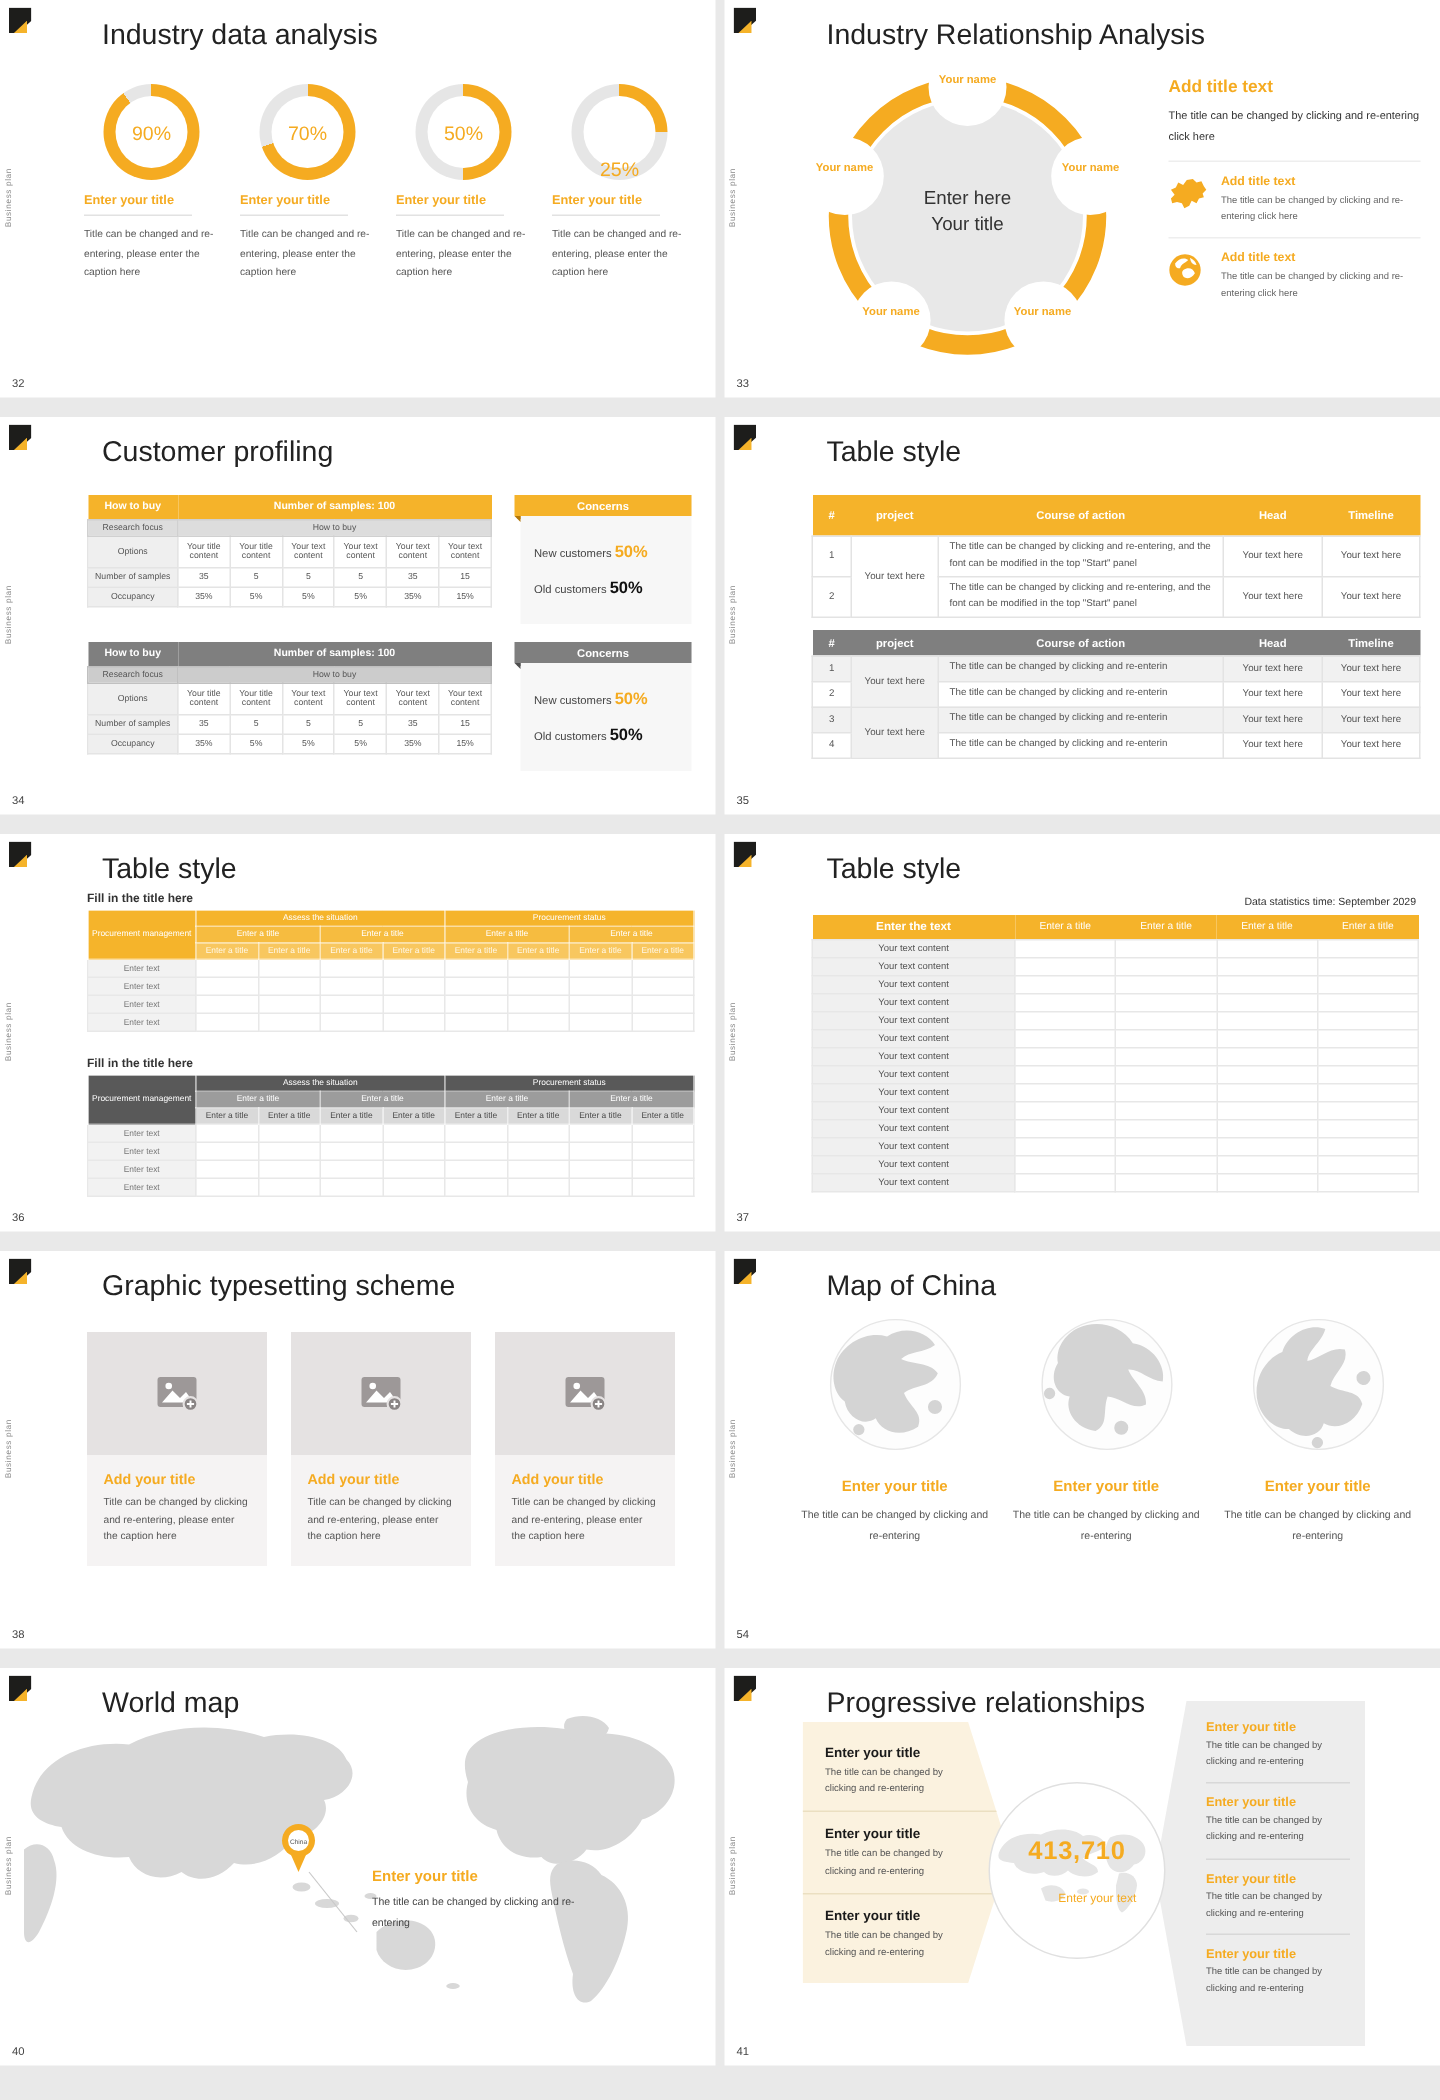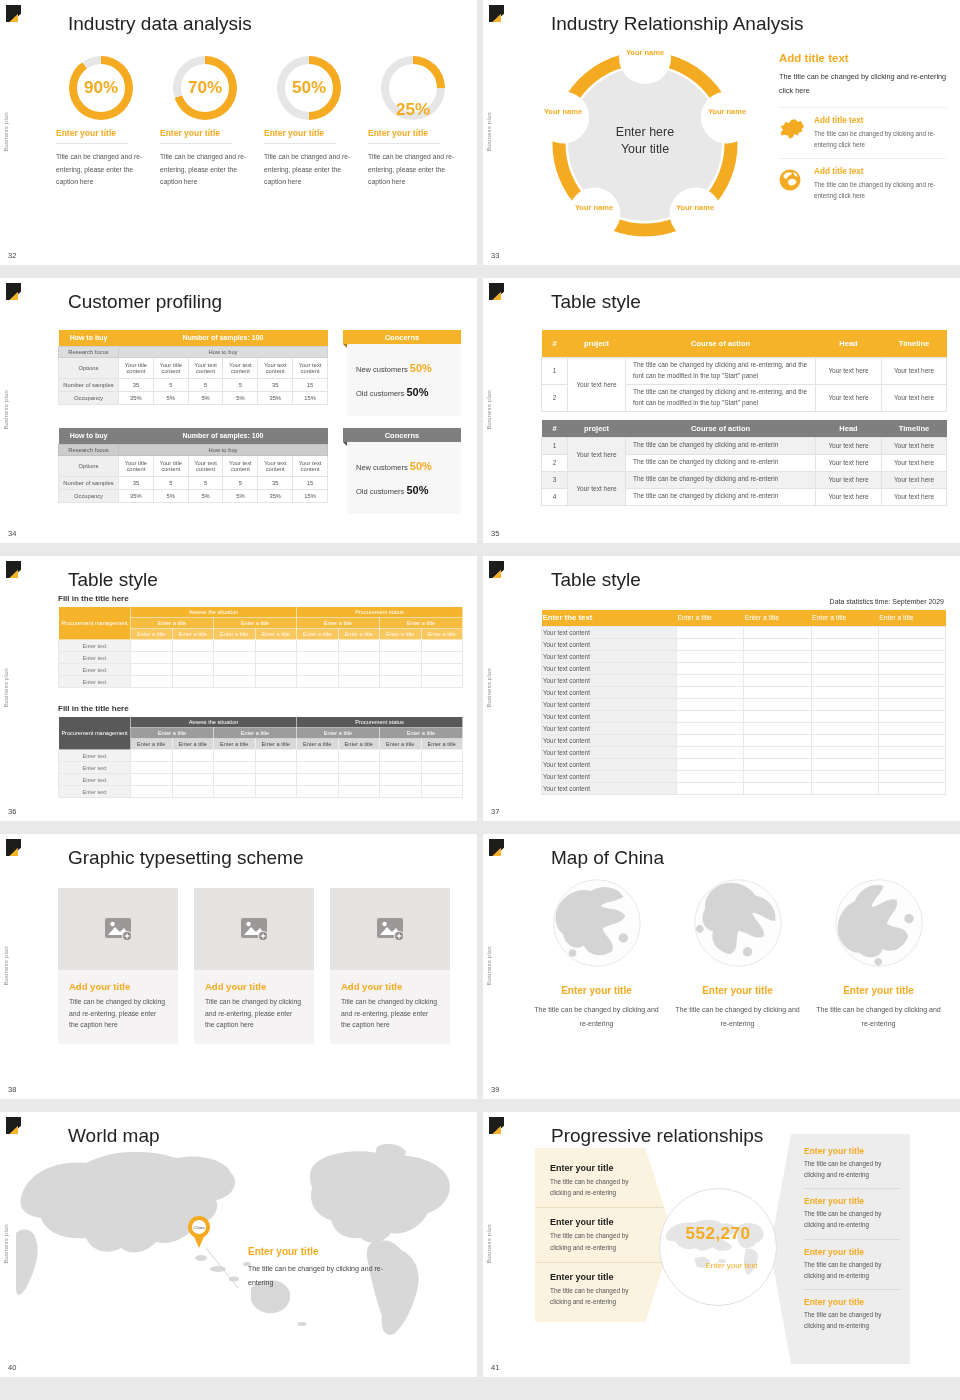--- a/index.html
+++ b/index.html
@@ -15,21 +15,21 @@
   .logo .ly{position:absolute;left:22%;top:50%;width:60%;height:50%;background:var(--hdr-y);clip-path:polygon(0 100%,100% 100%,100% 0);}
   .vside{position:absolute;left:3px;top:112px;writing-mode:vertical-rl;transform:rotate(180deg);font-size:5.5px;color:#8a8a8a;letter-spacing:.4px;}
   .stitle{position:absolute;left:68px;top:13px;margin:0;font-size:19px;font-weight:400;color:#222;}
   .pnum{position:absolute;left:8px;bottom:5px;font-size:7.5px;color:#444;}
 
   
   .donuts{position:absolute;left:56px;top:54px;display:flex;gap:14px;}
   .dcol{width:90px;}
   .donut{width:64px;height:64px;border-radius:50%;margin:2px auto 8px;position:relative;display:flex;align-items:center;justify-content:center;}
   .donut::before{content:"";position:absolute;inset:8px;background:#fff;border-radius:50%;}
-  .dpct{position:relative;font-size:17px;font-weight:bold;color:var(--accent);}
+  .dpct{position:relative;font-size:13px;font-weight:normal;color:var(--accent);}
   .dtitle{font-size:8.5px;font-weight:bold;color:var(--accent);margin:8px 0 5px;}
   .dline{height:1px;background:#E2E2E2;width:80%;margin-bottom:7px;}
   .dcap{margin:0;font-size:6.8px;line-height:1.85;color:#555;}
 
   
   .diagram{position:absolute;left:52px;top:40px;width:220px;height:216px;}
   .dg-label{position:absolute;width:52px;text-align:center;font-size:7.5px;font-weight:bold;color:var(--accent);line-height:1.25;}
   .dg-center{position:absolute;left:40px;top:84px;width:140px;text-align:center;font-size:12.5px;color:#333;line-height:1.35;}
   .r33{position:absolute;left:296px;top:52px;width:168px;}
   .r33 h3{margin:0 0 6px;font-size:11.5px;color:var(--accent);}
@@ -83,21 +83,21 @@
   .t36.ty tr.h2 td{background:#F6BC40;}
   .t36.ty tr.h3 td{background:#F8C75F;color:#FFF8E8;}
   .t36.tg td.corner{background:#4D4D4D;}
   .t36.tg tr.h1 td{background:#595959;}
   .t36.tg tr.h2 td{background:#9C9C9C;}
   .t36.tg tr.h3 td{background:#D9D9D9;color:#4a4a4a;}
   .l36a{top:38px;} .t36a{top:50px;} .l36b{top:148px;} .t36b{top:160px;}
 
   
   .note37{position:absolute;right:16px;top:42px;font-size:7px;color:#333;}
-  .t37{position:absolute;left:58px;top:54px;width:405px;border-collapse:collapse;table-layout:fixed;font-size:6.3px;color:#555;}
+  .t37{position:absolute;left:58px;top:54px;width:405px;border-collapse:collapse;table-layout:fixed;font-size:6.3px;color:#555;text-align:center;}
   .t37 td{border:1px solid #E7E7E7;padding:1px;height:12px;}
   .t37 td.c0{background:#F0F0F0;}
   .t37 tr.hd td{border:none;background:var(--hdr-y);color:#fff;height:16px;font-size:6.8px;}
   .t37 tr.hd td.c0{font-weight:bold;font-size:7.8px;background:var(--hdr-y);}
 
   
   .cards{position:absolute;left:58px;top:54px;display:flex;gap:16px;}
   .card{width:120px;background:#F5F3F3;}
   .card .img{height:82px;background:#E5E2E2;display:flex;align-items:center;justify-content:center;}
   .card .txt{padding:11px 11px 13px;}
@@ -860,21 +860,21 @@
           <g clip-path="url(#gcC)" fill="#D4D4D4" transform="rotate(-38 50 50)">
               <path d="M8,34 C14,20 30,12 44,16 C56,8 72,12 78,22 C70,28 60,26 54,32 C62,36 74,34 80,42 C76,52 64,50 56,56 C60,66 70,70 66,80 C54,88 40,84 36,74 C28,80 16,74 14,62 C6,56 4,44 8,34 Z"></path>
               <circle cx="78" cy="66" r="5"></circle>
               <circle cx="24" cy="82" r="4"></circle>
             </g>
         </svg>
         <h4>Enter your title</h4>
         <p>The title can be changed by clicking and re-entering</p>
       </div>
     </div>
-    <div class="pnum">39</div>
+    <div class="pnum">54</div>
   </section>
 
   <section class="slide">
     <div class="logo">
         <i class="lb"></i>
         <i class="ly"></i>
       </div>
     <div class="vside">Business plan</div>
     <h2 class="stitle">World map</h2>
     <svg class="map40" width="445" height="220" viewBox="0 0 445 220">
@@ -932,21 +932,21 @@
     <div class="circle41">
       <svg width="110" height="66" viewBox="0 0 110 66">
         <g fill="#CFCFCF">
           <path d="M2,20 C6,10 18,6 30,8 C40,3 52,4 58,9 C64,7 72,10 73,15 C70,20 62,20 58,24 C62,28 68,28 68,33 C62,38 52,36 48,32 C44,36 36,37 32,33 C24,36 14,33 12,27 C6,26 0,26 2,20 Z"></path>
           <path d="M76,10 C84,6 94,8 98,14 C102,20 98,27 92,28 C88,34 80,35 76,30 C72,24 72,15 76,10 Z"></path>
           <path d="M82,34 C88,32 94,36 94,42 C93,50 88,58 84,60 C80,58 80,48 80,42 Z"></path>
           <path d="M30,44 C36,40 44,42 46,47 C45,52 38,54 33,52 Z"></path>
           <ellipse cx="58" cy="46" rx="4" ry="2"></ellipse>
         </g>
       </svg>
-      <div class="stat">552,270</div>
+      <div class="stat">413,710</div>
       <div class="statlbl">Enter your text</div>
     </div>
 
     <div class="rp41">
       <div class="it">
         <h4>Enter your title</h4>
         <p>The title can be changed by clicking and re-entering</p>
       </div>
       <div class="it">
         <h4>Enter your title</h4>

